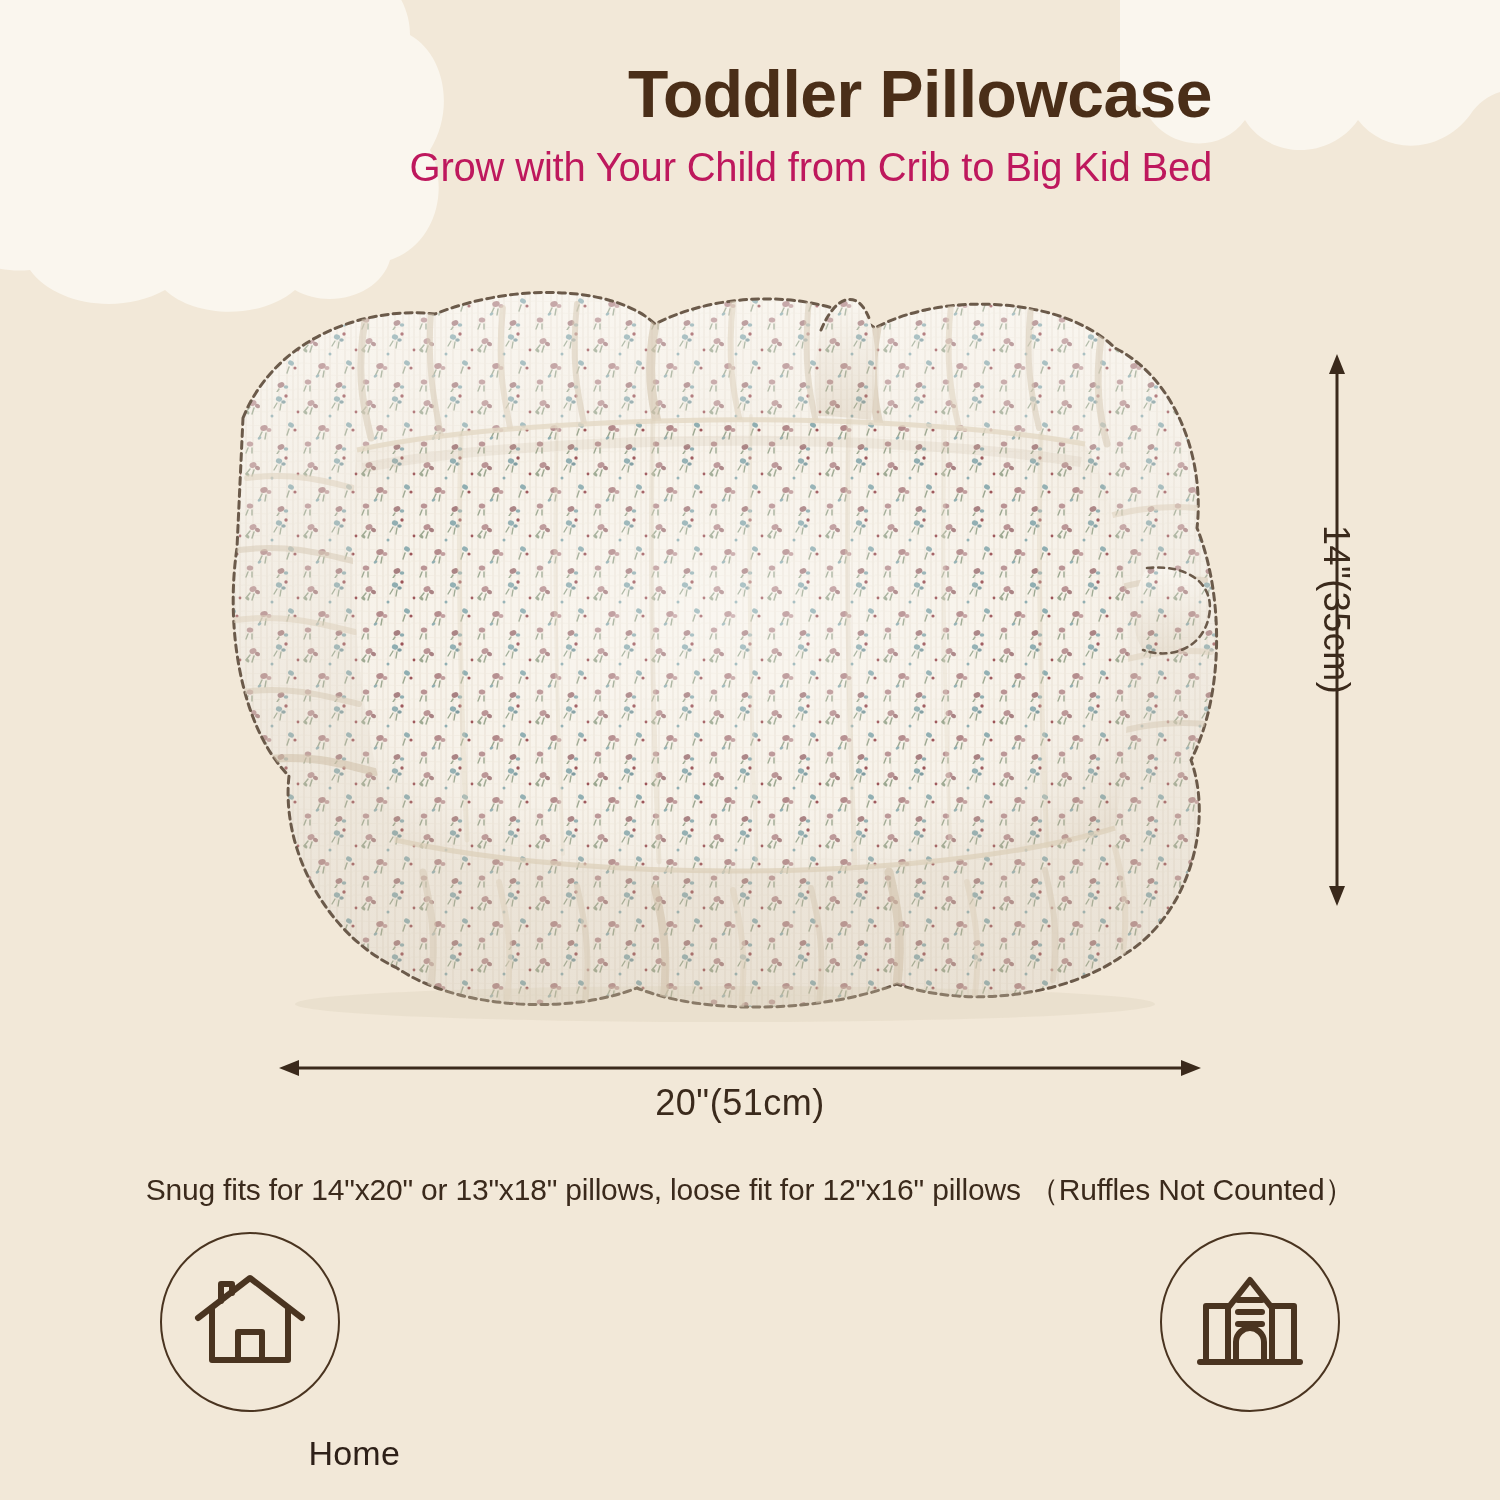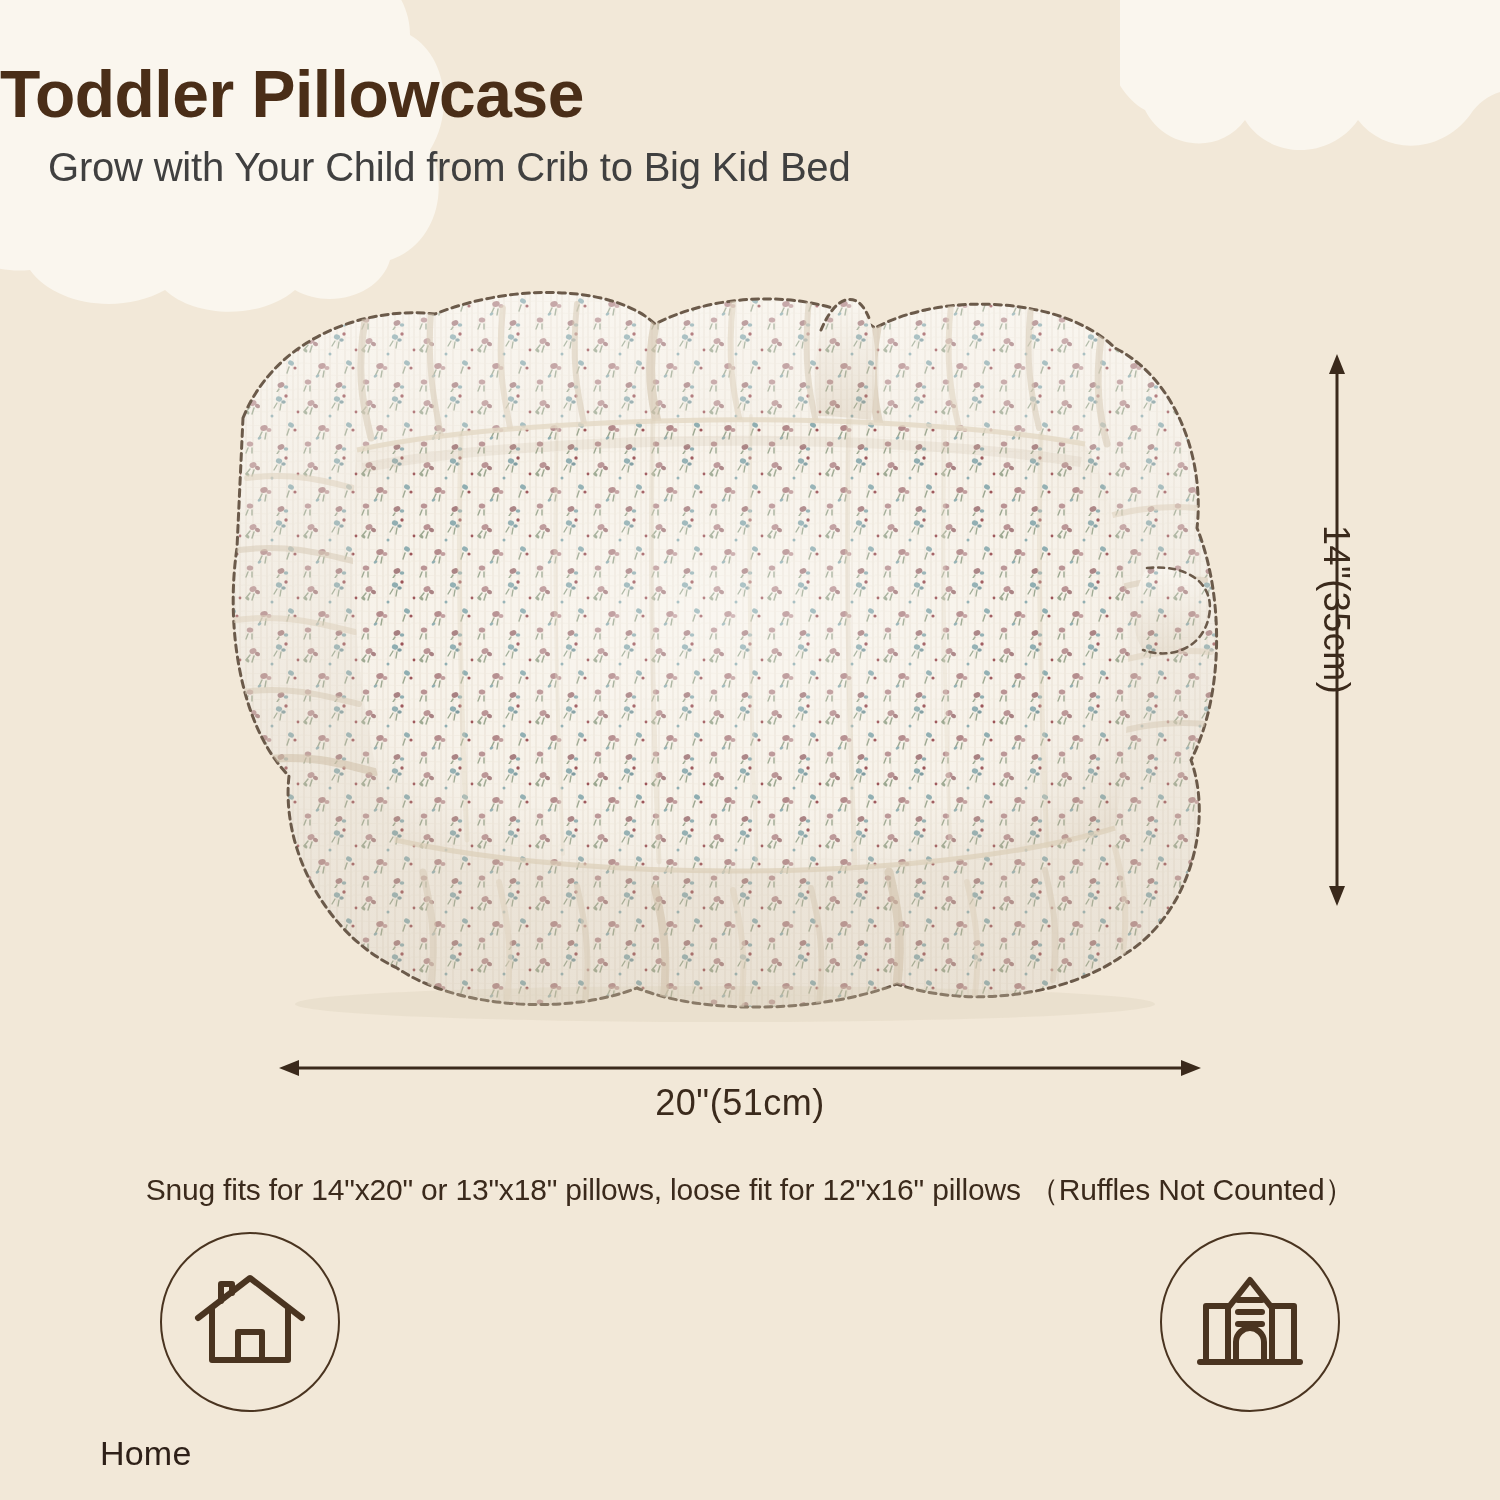--- a/index.html
+++ b/index.html
@@ -15,30 +15,30 @@
     background: #F2E8D8;
     overflow: hidden;
   }
 
   
   .cloud { position: absolute; pointer-events: none; }
 
   
   #header {
     position: absolute; left: 0; top: 58px; width: 1212px;
-    text-align: left; z-index: 6;
+    text-align: right; z-index: 6;
   }
   #title {
     font-size: 66px; font-weight: bold; letter-spacing: -0.5px;
     color: #4A2E18; line-height: 1.1;
     font-family: "Liberation Sans", sans-serif;
   }
   #subtitle {
     margin-top: 14px;
-    font-size: 40px; font-weight: 400; color: #404040;
+    font-size: 40px; font-weight: 400; color: #be185d;
     letter-spacing: -0.2px;
     font-family: "Liberation Sans", sans-serif;
     padding-left: 48px;
   }
 
   
   #pillow-wrap {
     position: absolute; left: 185px; top: 268px;
     width: 1060px; height: 760px; z-index: 4;
   }
@@ -65,21 +65,21 @@
     position: absolute; left: 0; top: 1170px; width: 1500px;
     text-align: center; font-size: 30px; color: #3B2A1C;
     letter-spacing: -0.2px; z-index: 7;
   }
 
   
   #use-cases {
     position: absolute; left: 100px; top: 1232px; width: 1300px;
     display: flex; justify-content: space-between; z-index: 7;
   }
-  .use-case { width: 300px; text-align: left; }
+  .use-case { width: 300px; text-align: right; }
   .uc-circle {
     width: 180px; height: 180px; margin: 0 auto;
     border: 2.5px solid #4A3420; border-radius: 50%;
     display: flex; align-items: center; justify-content: center;
   }
   .uc-label {
     margin-top: 22px; font-size: 34px; color: #2E2018;
     letter-spacing: 0.2px;
   }
 </style>

